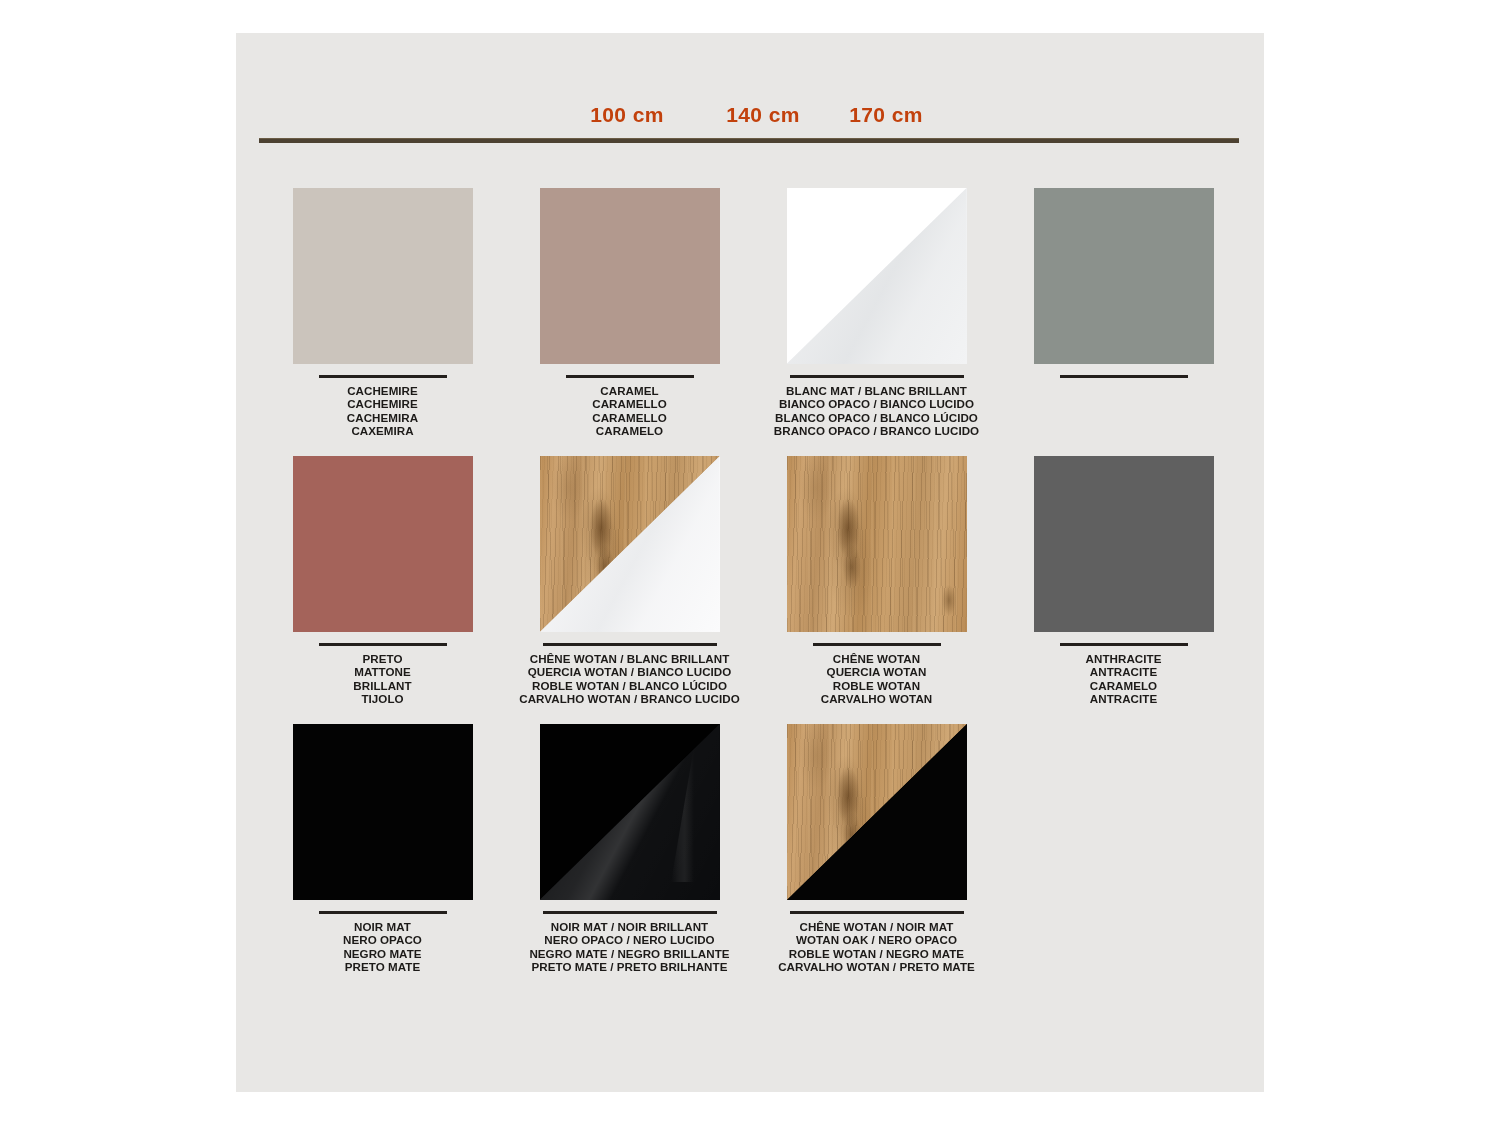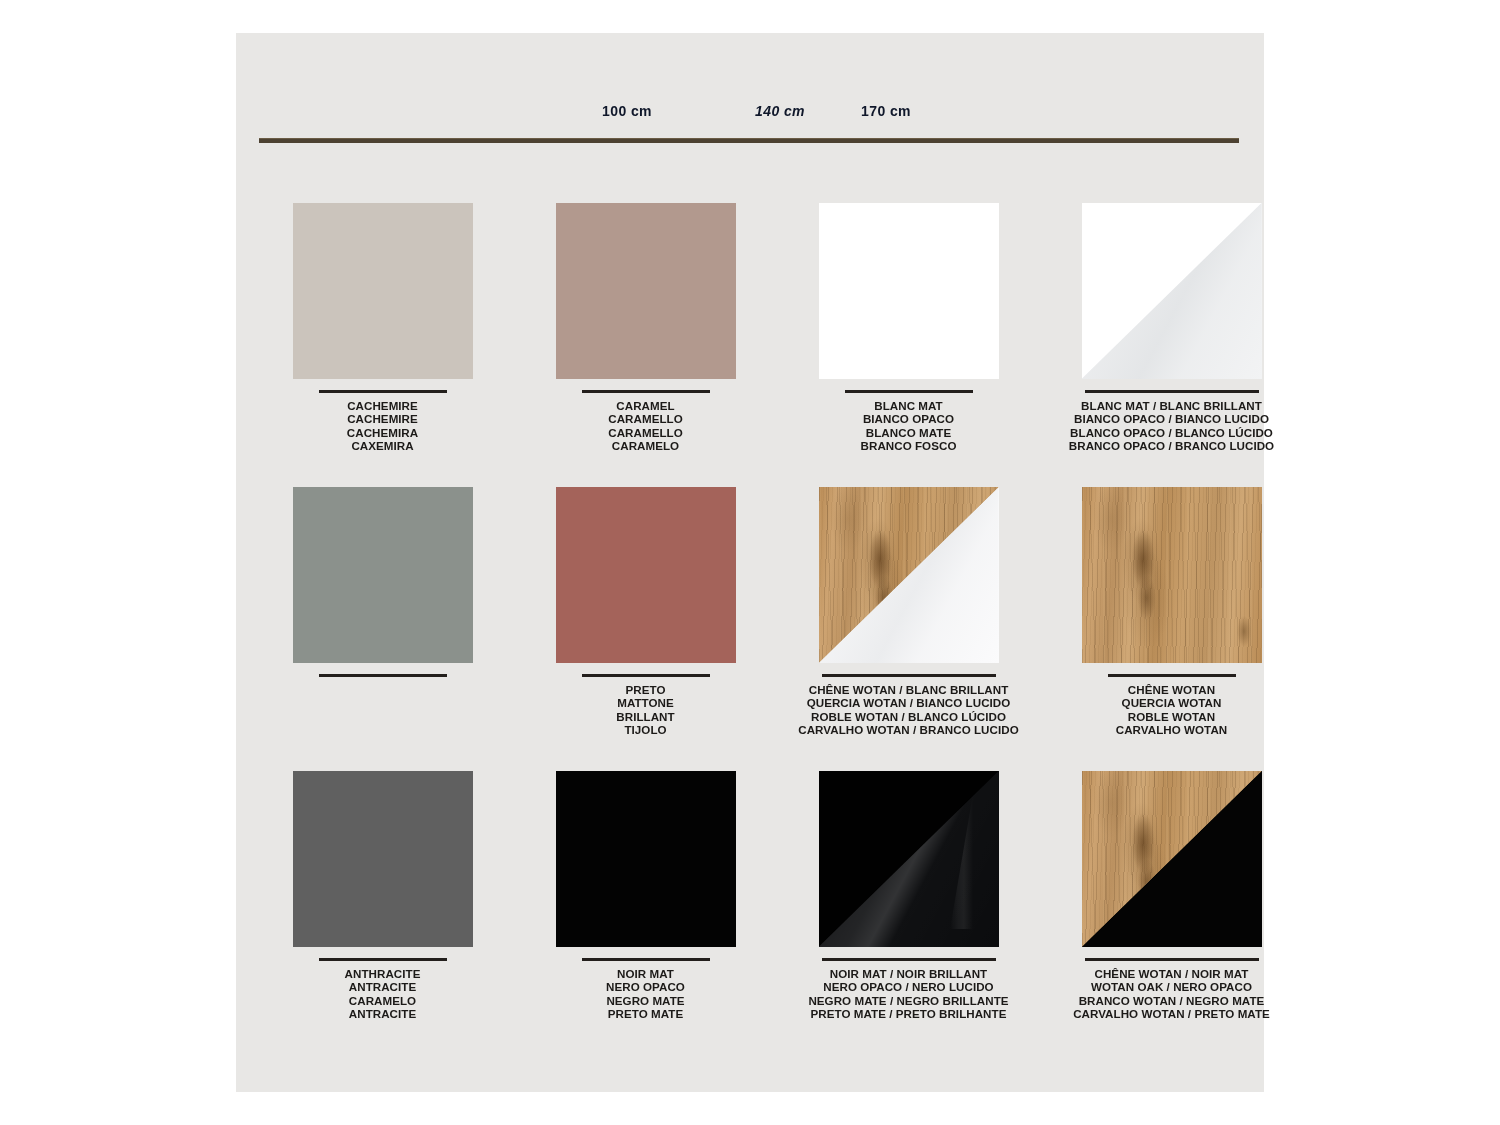--- a/index.html
+++ b/index.html
@@ -25,51 +25,50 @@
   #size-header {
     position: absolute;
     left: 0;
     top: 0;
     width: 1028px;
     height: 115px;
   }
   .size-label {
     position: absolute;
     top: 70px;
-    font-size: 14px;
+    font-size: 21px;
     font-weight: bold;
-    color: #0f172a;
+    color: #c2410c;
     letter-spacing: 0.4px;
     white-space: nowrap;
     transform: translateX(-50%);
   }
   .size-label.s0 { left: 391px; }
-  .size-label.s1 { left: 544px; font-style: italic; }
+  .size-label.s1 { left: 527px; }
   .size-label.s2 { left: 650px; }
 
   #ruler {
     position: absolute;
     left: 23px;
     top: 105px;
     width: 980px;
     height: 5px;
     background: #4d4232;
     border-top: 1px solid #6b5d46;
   }
 
   
   #grid {
     position: absolute;
     left: 23px;
-    top: 170px;
+    top: 155px;
     width: 982px;
     display: grid;
     grid-template-columns: repeat(4, 247px);
     grid-template-rows: repeat(3, 268px);
-    gap: 16px;
   }
 
   .cell {
     position: relative;
     width: 247px;
   }
 
   .swatch {
     position: relative;
     width: 180px;
@@ -207,32 +206,20 @@
         <div class="rule"></div>
         <div class="label-lines">
           <div>CARAMEL</div>
           <div>CARAMELLO</div>
           <div>CARAMELLO</div>
           <div>CARAMELO</div>
         </div>
       </div>
       <div class="cell">
         <div class="swatch">
-          <div class="fill-solid" style="background: rgb(255, 255, 255);"></div>
-        </div>
-        <div class="rule"></div>
-        <div class="label-lines">
-          <div>BLANC MAT</div>
-          <div>BIANCO OPACO</div>
-          <div>BLANCO MATE</div>
-          <div>BRANCO FOSCO</div>
-        </div>
-      </div>
-      <div class="cell">
-        <div class="swatch">
           <div class="fill-solid" style="background: rgb(242, 243, 244);"></div>
           <div class="tri-upper" style="background: rgb(255, 255, 255);"></div>
           <div class="gloss-sheen white-g"></div>
         </div>
         <div class="rule wide"></div>
         <div class="label-lines">
           <div>BLANC MAT / BLANC BRILLANT</div>
           <div>BIANCO OPACO / BIANCO LUCIDO</div>
           <div>BLANCO OPACO / BLANCO LÚCIDO</div>
           <div>BRANCO OPACO / BRANCO LUCIDO</div>
@@ -323,18 +310,18 @@
       </div>
       <div class="cell">
         <div class="swatch">
           <div class="fill-solid" style="background: rgb(4, 4, 4);"></div>
           <div class="wood tri-upper"></div>
         </div>
         <div class="rule wide"></div>
         <div class="label-lines">
           <div>CHÊNE WOTAN / NOIR MAT</div>
           <div>WOTAN OAK / NERO OPACO</div>
-          <div>BRANCO WOTAN / NEGRO MATE</div>
+          <div>ROBLE WOTAN / NEGRO MATE</div>
           <div>CARVALHO WOTAN / PRETO MATE</div>
         </div>
       </div>
     </div>
 </div>
 
 </body></html>

